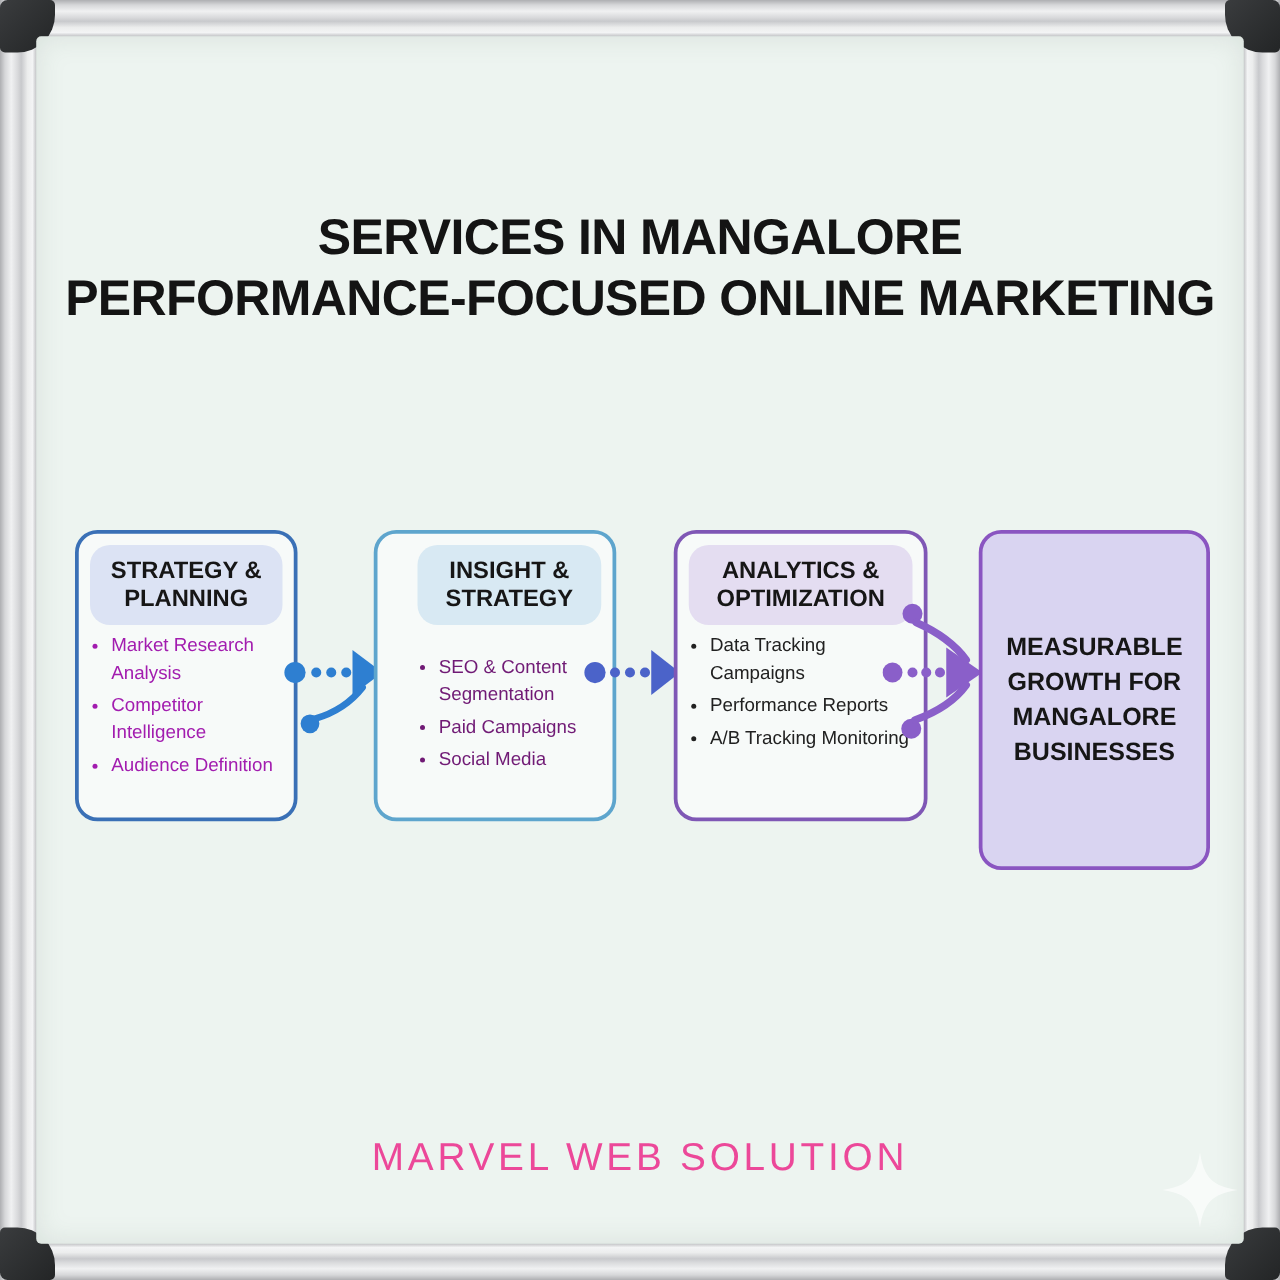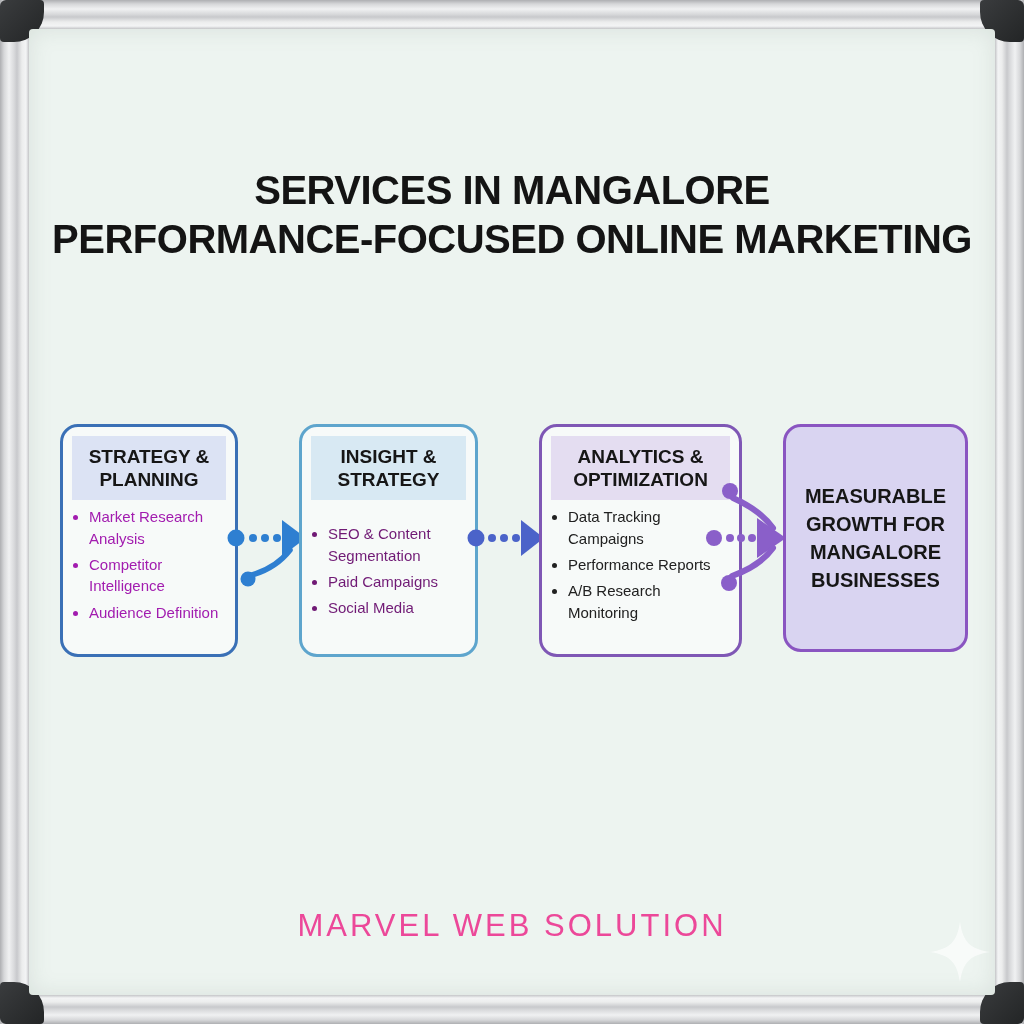--- a/index.html
+++ b/index.html
@@ -34,25 +34,25 @@
     position:absolute;left:40px;right:40px;top:166px;text-align:center;
     font-size:40px;line-height:1.22;font-weight:800;letter-spacing:-.5px;
   }
 
   
   .stage{
     position:absolute;top:424px;height:233px;border-radius:18px;border:3px solid #888;
     background:#f7faf9;box-sizing:border-box;
   }
   .stage-1{left:60px;width:178px;}
-  .stage-2{left:299px;width:179px;}
+  .stage-2{left:299px;width:194px;padding-left:23px;}
   .stage-3{left:539px;width:203px;}
-  .stage-4{left:783px;width:185px;height:228px;display:flex;align-items:center;justify-content:center;}
+  .stage-4{left:783px;width:185px;height:272px;display:flex;align-items:center;justify-content:center;}
   .stage-header{
-    margin:9px 9px 6px 9px;border-radius:0;padding:9px 4px;
+    margin:9px 9px 6px 9px;border-radius:16px;padding:9px 4px;
     text-align:center;font-size:19px;font-weight:700;line-height:1.22;color:#161616;
   }
   .stage-bullets{margin:4px 0 0 0;padding:0 10px 0 26px;font-size:15px;line-height:1.42;}
   .stage-bullets li{margin-bottom:5px;}
   .outcome-text{
     padding:0 12px;text-align:center;font-size:20px;font-weight:700;line-height:1.4;color:#161616;
   }
 
   
   .flow{position:absolute;}
@@ -129,21 +129,21 @@
       <circle cx="50" cy="30" r="4"></circle>
       <polygon points="55,12 78,30 55,48"></polygon>
     </g>
   </svg>
 
   <div class="stage stage-3" style="border-color: rgb(127, 87, 181);">
     <div class="stage-header" style="background-color: rgb(228, 221, 241);">ANALYTICS &amp; OPTIMIZATION</div>
     <ul class="stage-bullets" style="color: rgb(33, 33, 33);">
       <li>Data Tracking Campaigns</li>
       <li>Performance Reports</li>
-      <li>A/B Research Monitoring</li>
+      <li>A/B Tracking Monitoring</li>
     </ul>
   </div>
 
   <svg class="flow flow-3" width="84" height="136" viewBox="0 0 84 136">
     <g fill="#8a5fc9">
       <circle cx="8" cy="68" r="8"></circle>
       <circle cx="24" cy="68" r="4"></circle>
       <circle cx="35" cy="68" r="4"></circle>
       <circle cx="46" cy="68" r="4"></circle>
       <polygon points="51,48 80,68 51,88"></polygon>

